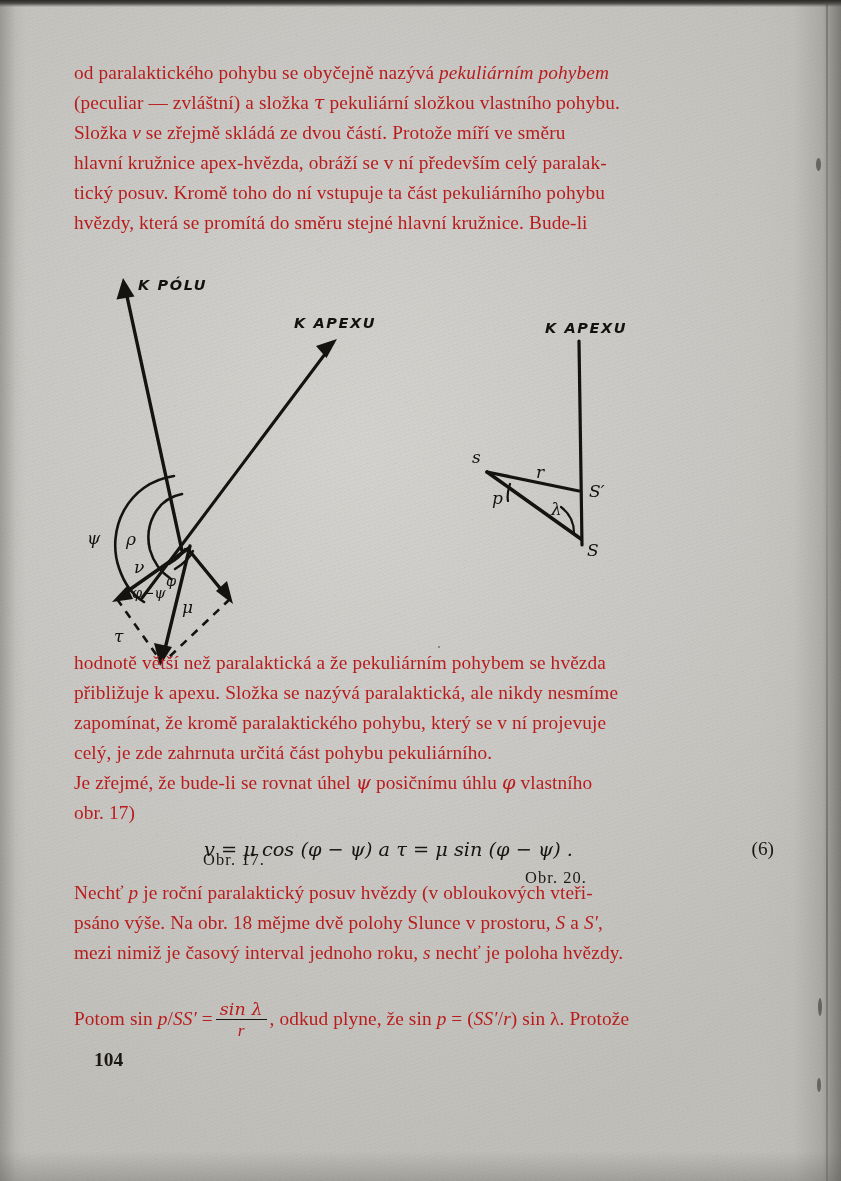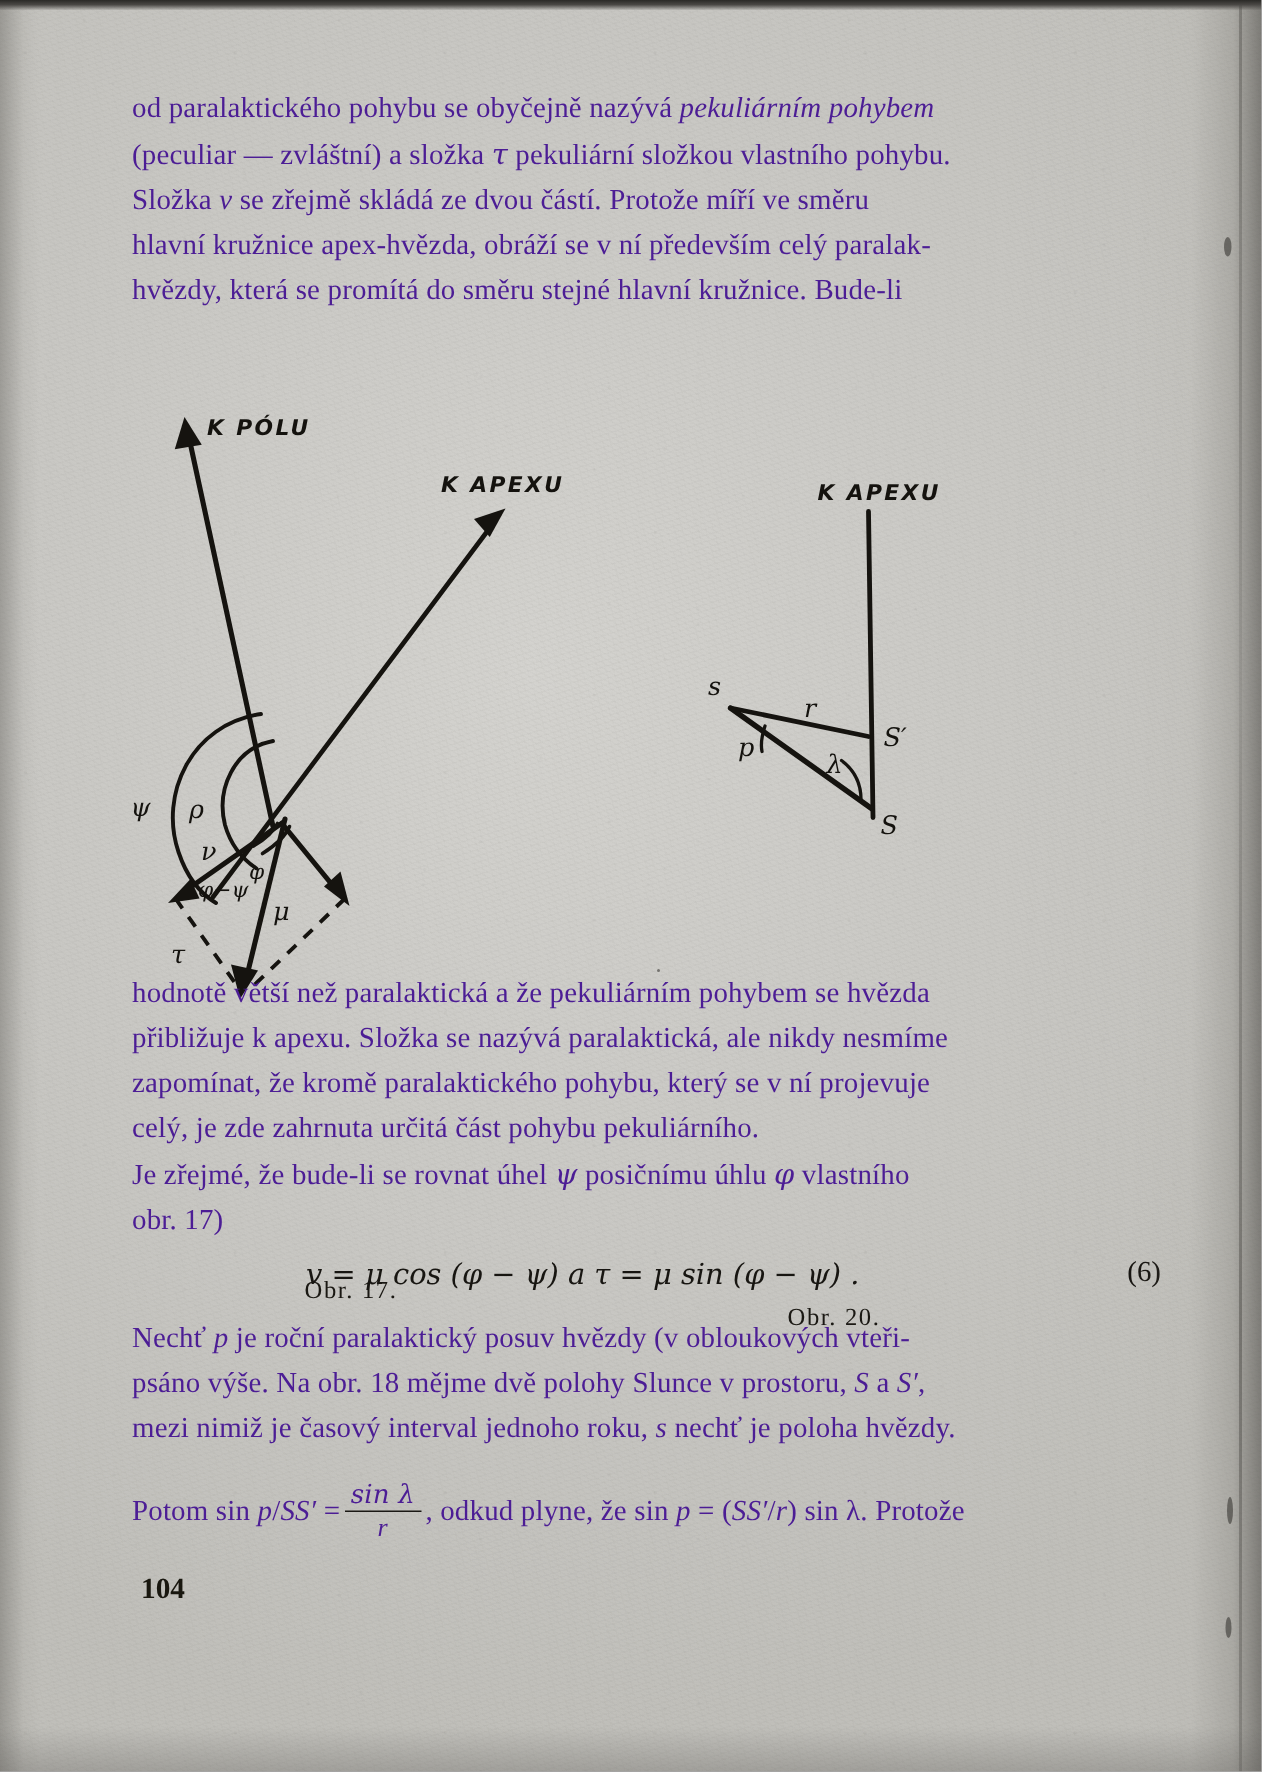--- a/index.html
+++ b/index.html
@@ -84,26 +84,26 @@
 
   
   #content {
     position: absolute;
     left: 0; top: 0;
     width: 841px; height: 1181px;
   }
   .para {
     position: absolute;
     width: 700px;
-    left: 88px;
+    left: 74px;
     font-size: 19.3px;
     line-height: 30.1px;
     text-align: justify;
     text-justify: inter-word;
-    color: #4c1d95;
+    color: #b91c1c;
     letter-spacing: .12px;
     -webkit-font-smoothing: none;
   }
   .para .ln { display: block; white-space: nowrap; }
   .para .ln.justify {
     text-align: justify;
     text-align-last: justify;
   }
   .para .ln.justify::after {
     content: "";
@@ -115,21 +115,21 @@
 
   
   .frac {
     display: inline-block;
     vertical-align: middle;
     text-align: center;
     line-height: 1.05;
     font-size: 17.4px;
     position: relative;
     top: -1px;
-    margin: 4px 3px;
+    margin: 16px 3px;
   }
   .frac .num { display: block; padding: 0 4px; }
   .frac .bar { display: block; border-top: 1.4px solid #1a1814; margin: 1px 0 1px; }
   .frac .den { display: block; padding: 0 4px; }
 
   
   #equation {
     position: absolute;
     left: 74px;
     top: 838px;
@@ -209,20 +209,21 @@
   <div id="paper-grain"></div>
   <div id="paper-fibres"></div>
 
   <div id="content">
 
     <div class="para" id="para-top" style="top:58px;">
         <span class="ln justify">od paralaktického pohybu se obyčejně nazývá <i>pekuliárním pohybem</i></span>
         <span class="ln justify">(peculiar — zvláštní) a složka <span class="gk">τ</span> pekuliární složkou vlastního pohybu.</span>
         <span class="ln justify">Složka <i>v</i> se zřejmě skládá ze dvou částí. Protože míří ve směru</span>
         <span class="ln justify">hlavní kružnice apex-hvězda, obráží se v ní především celý paralak-</span>
+        <span class="ln justify">tický posuv. Kromě toho do ní vstupuje ta část pekuliárního pohybu</span>
         <span class="ln justify">hvězdy, která se promítá do směru stejné hlavní kružnice. Bude-li</span>
       </div>
 
     <div id="figures">
 
       <svg id="fig17-svg" class="figsvg" width="330" height="330" viewBox="0 0 330 330">
 
         <g>
           <line class="inkline" x1="110" y1="283" x2="54.5" y2="26" stroke-width="3.4"></line>
           <polygon class="inkfill" points="51,10 62.5,28.5 44.5,31.5"></polygon>

